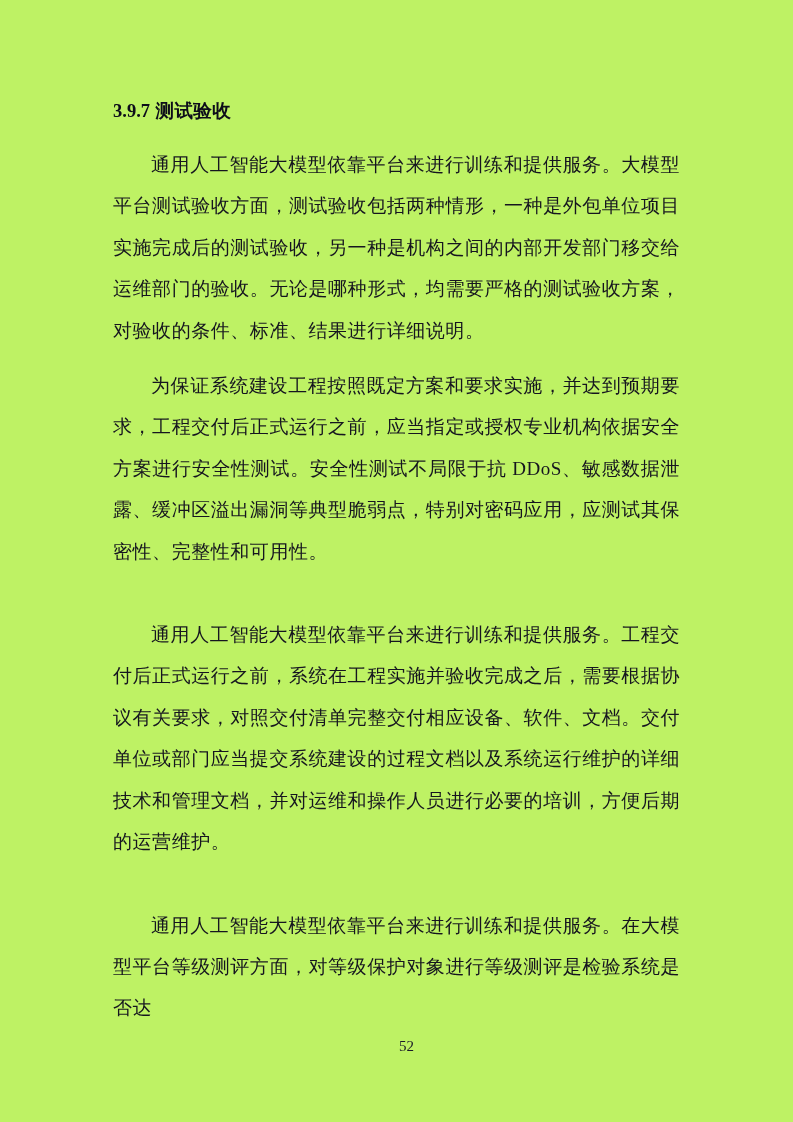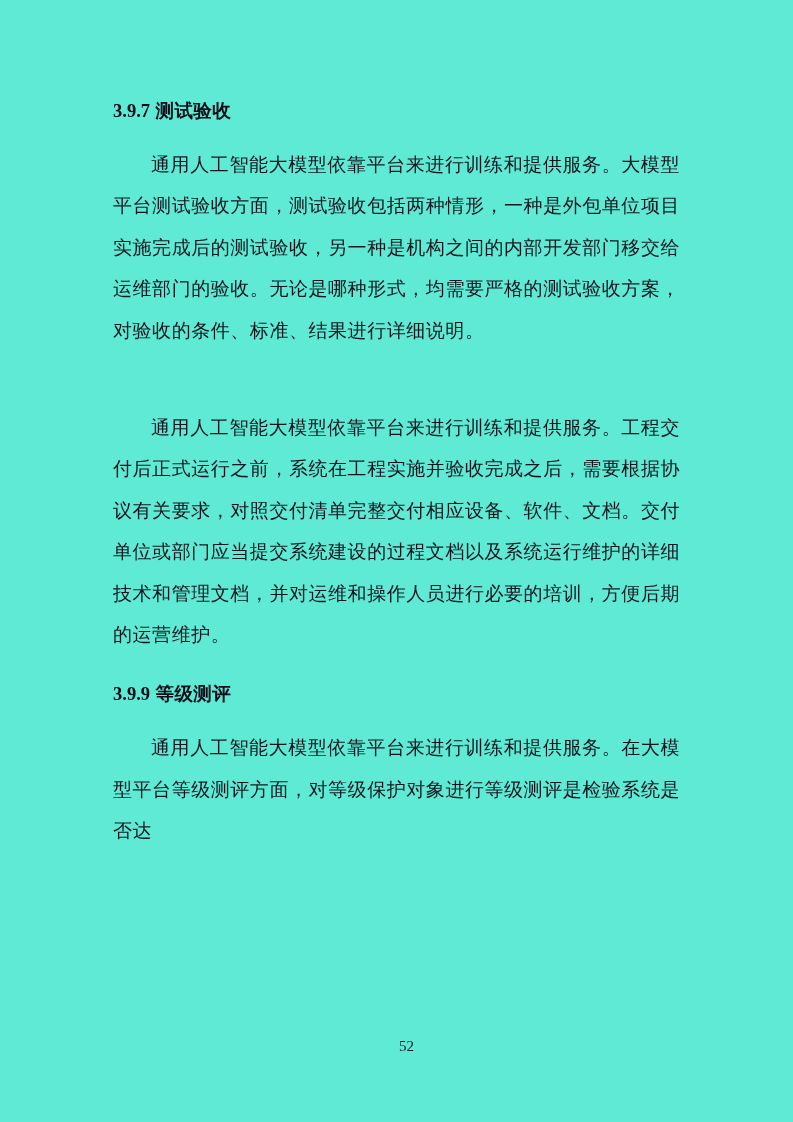--- a/index.html
+++ b/index.html
@@ -5,21 +5,21 @@
   html, body {
     margin: 0;
     padding: 0;
     background: #ffffff;
   }
 
   .page {
     position: relative;
     width: 793px;
     height: 1122px;
-    background: #5eead4;
+    background: #bef264;
     overflow: hidden;
     box-sizing: border-box;
   }
 
   .content {
     position: absolute;
     left: 113px;
     top: 96px;
     width: 567px;
   }
@@ -81,31 +81,31 @@
   <div class="content">
 
     <h2 class="heading"><span class="num">3.9.7</span> <span>测试验收</span></h2>
 
     <div class="gap-h1"></div>
 
     <p class="para">通用人工智能大模型依靠平台来进行训练和提供服务。大模型平台测试验收方面，测试验收包括两种情形，一种是外包单位项目实施完成后的测试验收，另一种是机构之间的内部开发部门移交给运维部门的验收。无论是哪种形式，均需要严格的测试验收方案，对验收的条件、标准、结果进行详细说明。</p>
 
     <div class="gap-pp"></div>
 
+    <p class="para">为保证系统建设工程按照既定方案和要求实施，并达到预期要求，工程交付后正式运行之前，应当指定或授权专业机构依据安全方案进行安全性测试。安全性测试不局限于抗 DDoS、敏感数据泄露、缓冲区溢出漏洞等典型脆弱点，特别对密码应用，应测试其保密性、完整性和可用性。</p>
 
     <div class="gap-ph"></div>
 
 
     <div class="gap-h2"></div>
 
     <p class="para">通用人工智能大模型依靠平台来进行训练和提供服务。工程交付后正式运行之前，系统在工程实施并验收完成之后，需要根据协议有关要求，对照交付清单完整交付相应设备、软件、文档。交付单位或部门应当提交系统建设的过程文档以及系统运行维护的详细技术和管理文档，并对运维和操作人员进行必要的培训，方便后期的运营维护。</p>
 
     <div class="gap-ph"></div>
 
-    <h2 class="heading"><span class="num">3.9.9</span> <span>等级测评</span></h2>
 
     <div class="gap-h2"></div>
 
     <p class="para">通用人工智能大模型依靠平台来进行训练和提供服务。在大模型平台等级测评方面，对等级保护对象进行等级测评是检验系统是否达</p>
 
   </div>
 
   <div class="page-number">52</div>
 </div>
 

